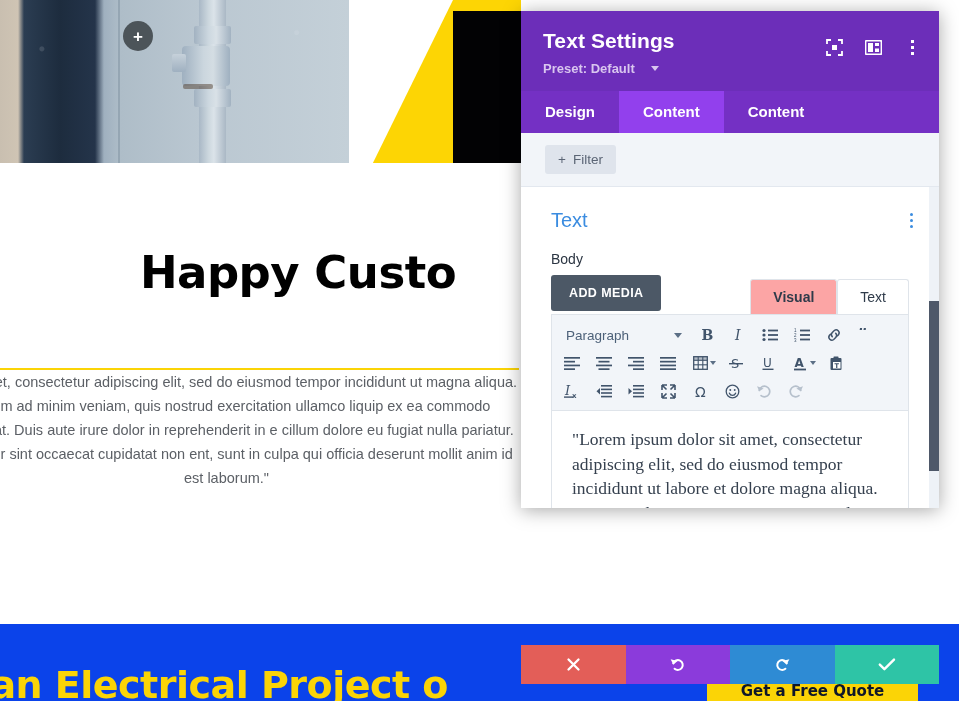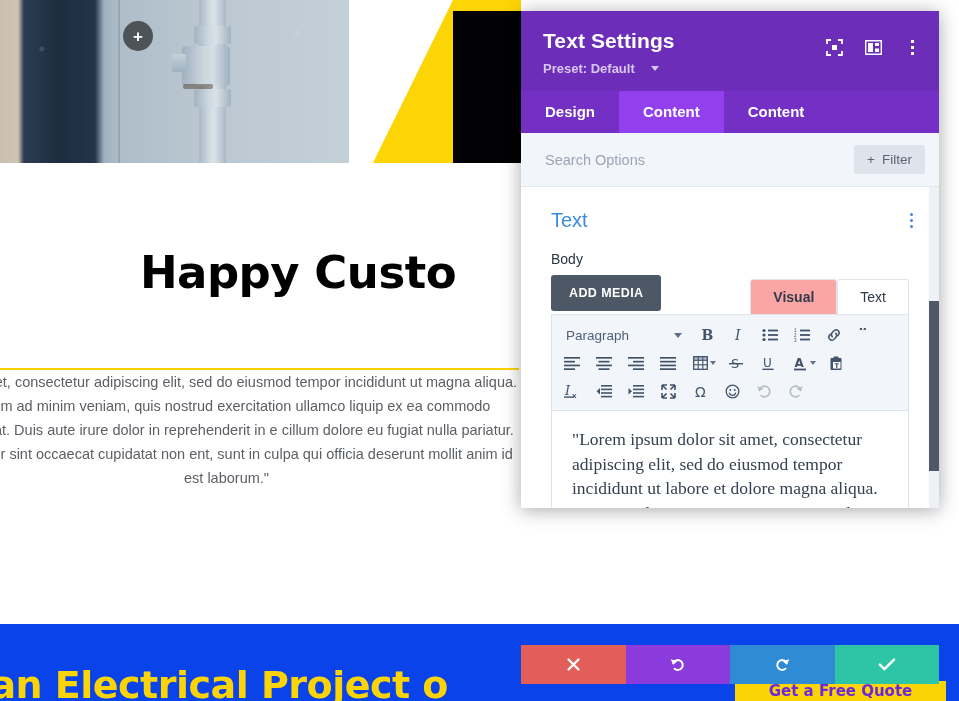--- a/index.html
+++ b/index.html
@@ -171,24 +171,24 @@
     font-family: "DejaVu Sans", sans-serif;
     font-weight: 700;
     font-size: 38px;
     color: #fbd406;
     white-space: nowrap;
     overflow: hidden;
     letter-spacing: -0.5px;
   }
   .cta-button {
     position: absolute;
-    left: 735px; top: 681px;
+    left: 707px; top: 681px;
     width: 211px; height: 20px;
     background: #fbd406;
-    color: #6d28d9;
+    color: #0f172a;
     font-family: "DejaVu Sans", sans-serif;
     font-weight: 700;
     font-size: 15px;
     display: flex; align-items: center; justify-content: center;
     overflow: hidden;
   }
 
   
   .modal {
     position: absolute;
@@ -507,21 +507,20 @@
       </div>
     </div>
 
     <div class="tabs">
       <div class="tab">Design</div>
       <div class="tab active">Content</div>
       <div class="tab">Content</div>
     </div>
 
     <div class="search-row">
-      <input class="search-input" type="text" placeholder="Search Options" style="">
       <div class="filter-btn">
         <span>+</span>
         <span>Filter</span>
       </div>
     </div>
 
     <div class="modal-body">
 
       <div class="section-head">
         <div class="section-title">Text</div>

